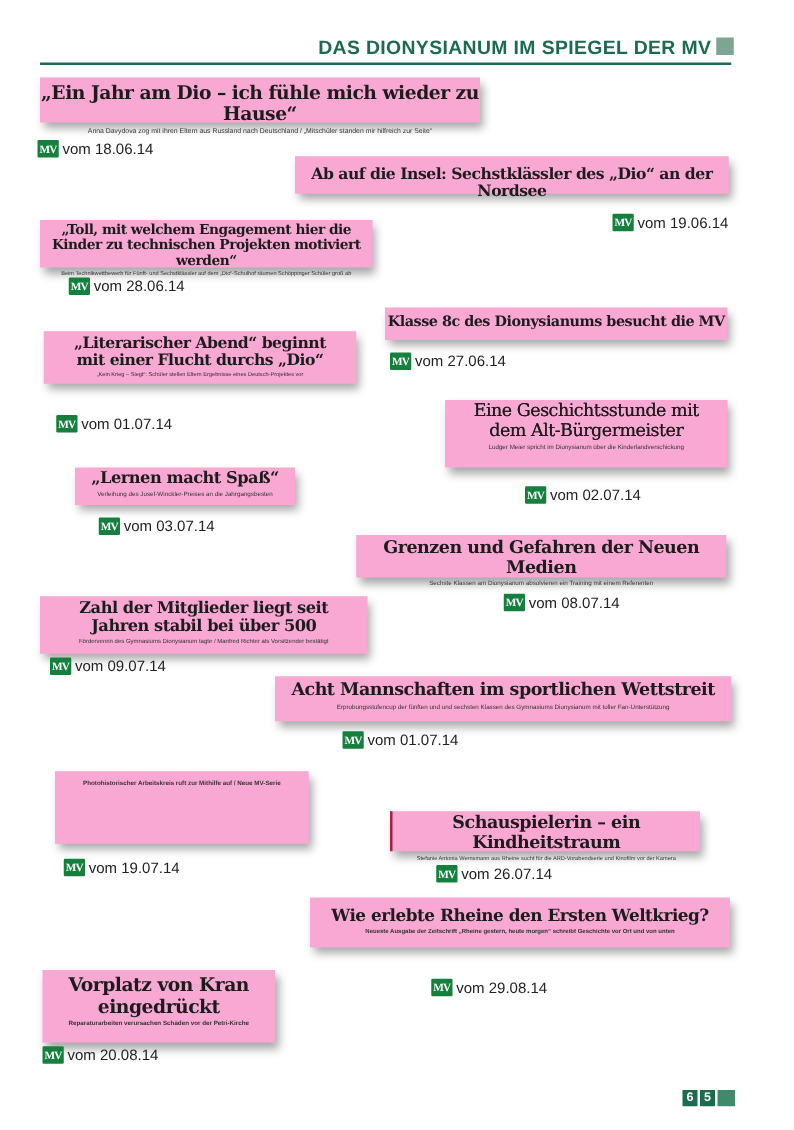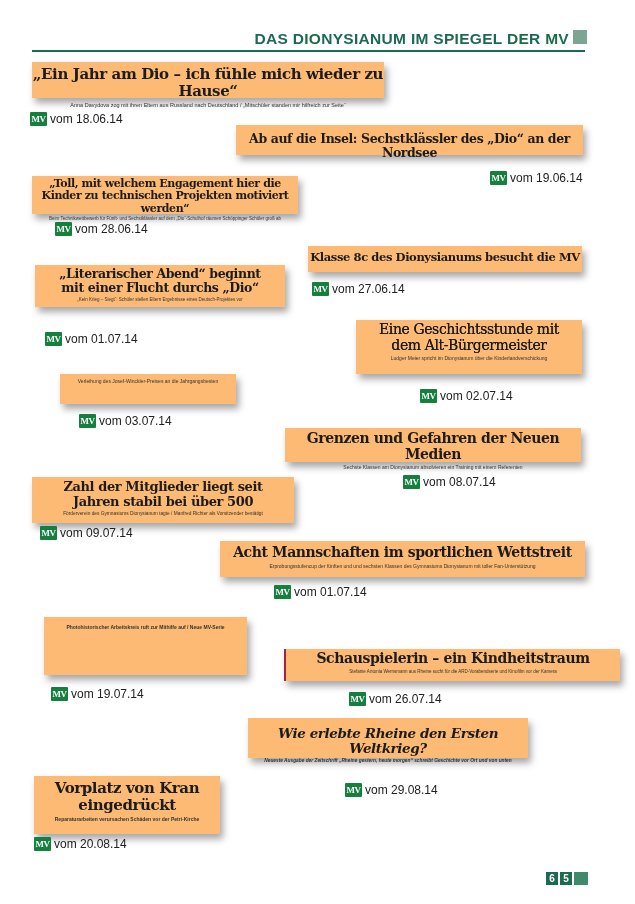--- a/index.html
+++ b/index.html
@@ -1,20 +1,20 @@
 <!DOCTYPE html>
 <html><head>
 <meta charset="utf-8">
 <style>
   html,body{margin:0;padding:0;background:#ffffff;}
   body{width:635px;height:904px;position:relative;overflow:hidden;font-family:"DejaVu Serif",serif;}
   .header-title{position:absolute;top:30px;right:66px;font-family:"Liberation Sans",sans-serif;font-weight:bold;font-size:15.5px;letter-spacing:0.3px;color:#1d6b4f;}
   .header-square{position:absolute;top:30px;left:573px;width:14px;height:14px;background:#7ea591;}
   .header-rule{position:absolute;top:50px;left:32px;width:553px;height:2px;background:#1d6b4f;}
-  .clip{position:absolute;background:#fdba74;box-shadow:3px 5px 7px rgba(0,0,0,0.35);text-align:center;color:#1c1c1c;box-sizing:border-box;}
+  .clip{position:absolute;background:#f9a8d4;box-shadow:3px 5px 7px rgba(0,0,0,0.35);text-align:center;color:#1c1c1c;box-sizing:border-box;}
   .clip .hl{font-family:"DejaVu Serif",serif;font-weight:bold;line-height:1.12;letter-spacing:-0.4px;}
   .clip .sub{font-family:"Liberation Sans",sans-serif;font-size:5.5px;line-height:1.2;color:#333;margin-top:2px;white-space:nowrap;overflow:hidden;}
   .src{position:absolute;font-family:"Liberation Sans",sans-serif;font-size:12px;color:#222;display:flex;align-items:center;gap:3px;}
   .mv-logo{display:inline-block;background:#15803d;color:#fff;font-family:"Liberation Serif",serif;font-weight:bold;font-size:9px;line-height:14px;width:17px;height:14px;text-align:center;border-radius:1px;letter-spacing:-0.5px;}
   .page-nums{position:absolute;top:872px;left:546px;display:flex;gap:2px;}
   .page-nums span{display:inline-block;width:12px;height:13px;background:#1d6b4f;color:#fff;font-family:"Liberation Sans",sans-serif;font-weight:bold;font-size:10px;line-height:13px;text-align:center;}
   .page-nums .blank{background:#3f8a6a;width:14px;}
   .redbar{border-left:2px solid #a3253a;}
 </style>
 </head>
@@ -72,20 +72,21 @@
 <div class="clip" style="left:356px;top:320px;width:226px;height:54px;padding:2px 14px 0;">
   <div class="hl" style="font-size:14px;font-weight:normal;font-family:'DejaVu Serif',serif;text-shadow:0 0 0.4px #1c1c1c;">Eine Geschichtsstunde mit dem Alt-Bürgermeister</div>
   <div class="sub" style="font-size:5px;">Ludger Meier spricht im Dionysianum über die Kinderlandverschickung</div>
 </div>
 <div class="src" style="left:420px;top:389px;">
   <span class="mv-logo">MV</span>
   <span>vom 02.07.14</span>
 </div>
 
 <div class="clip" style="left:60px;top:374px;width:176px;height:30px;padding-top:2px;">
+  <div class="hl" style="font-size:13px;">„Lernen macht Spaß“</div>
   <div class="sub" style="font-size:5px;">Verleihung des Josef-Winckler-Preises an die Jahrgangsbesten</div>
 </div>
 <div class="src" style="left:79px;top:414px;">
   <span class="mv-logo">MV</span>
   <span>vom 03.07.14</span>
 </div>
 
 <div class="clip" style="left:285px;top:428px;width:296px;height:34px;padding-top:3px;">
   <div class="hl" style="font-size:14px;">Grenzen und Gefahren der Neuen Medien</div>
   <div class="sub" style="font-size:5px;">Sechste Klassen am Dionysianum absolvieren ein Training mit einem Referenten</div>
@@ -114,30 +115,30 @@
 </div>
 
 <div class="clip" style="left:44px;top:617px;width:203px;height:58px;padding:5px 4px 0;">
   <div class="sub" style="font-size:5px;font-weight:bold;">Photohistorischer Arbeitskreis ruft zur Mithilfe auf / Neue MV-Serie</div>
 </div>
 <div class="src" style="left:51px;top:687px;">
   <span class="mv-logo">MV</span>
   <span>vom 19.07.14</span>
 </div>
 
-<div class="clip redbar" style="left:284px;top:649px;width:336px;height:32px;padding:2px 6px 0;">
+<div class="clip redbar" style="left:312px;top:649px;width:248px;height:32px;padding:2px 6px 0;">
   <div class="hl" style="font-size:14px;">Schauspielerin – ein Kindheitstraum</div>
   <div class="sub" style="font-size:4.5px;">Stefanie Antonia Wernsmann aus Rheine sucht für die ARD-Vorabendserie und Kinofilm vor der Kamera</div>
 </div>
 <div class="src" style="left:349px;top:692px;">
   <span class="mv-logo">MV</span>
   <span>vom 26.07.14</span>
 </div>
 
-<div class="clip" style="left:248px;top:718px;width:280px;height:40px;padding:8px 4px 16px;font-style:italic;">
+<div class="clip" style="left:248px;top:718px;width:336px;height:40px;padding:8px 4px 16px;">
   <div class="hl" style="font-size:13.5px;">Wie erlebte Rheine den Ersten Weltkrieg?</div>
   <div class="sub" style="font-size:4.8px;font-weight:bold;">Neueste Ausgabe der Zeitschrift „Rheine gestern, heute morgen“ schreibt Geschichte vor Ort und von unten</div>
 </div>
 <div class="src" style="left:345px;top:783px;">
   <span class="mv-logo">MV</span>
   <span>vom 29.08.14</span>
 </div>
 
 <div class="clip" style="left:34px;top:776px;width:186px;height:58px;padding:4px 20px 0;">
   <div class="hl" style="font-size:15px;">Vorplatz von Kran eingedrückt</div>

